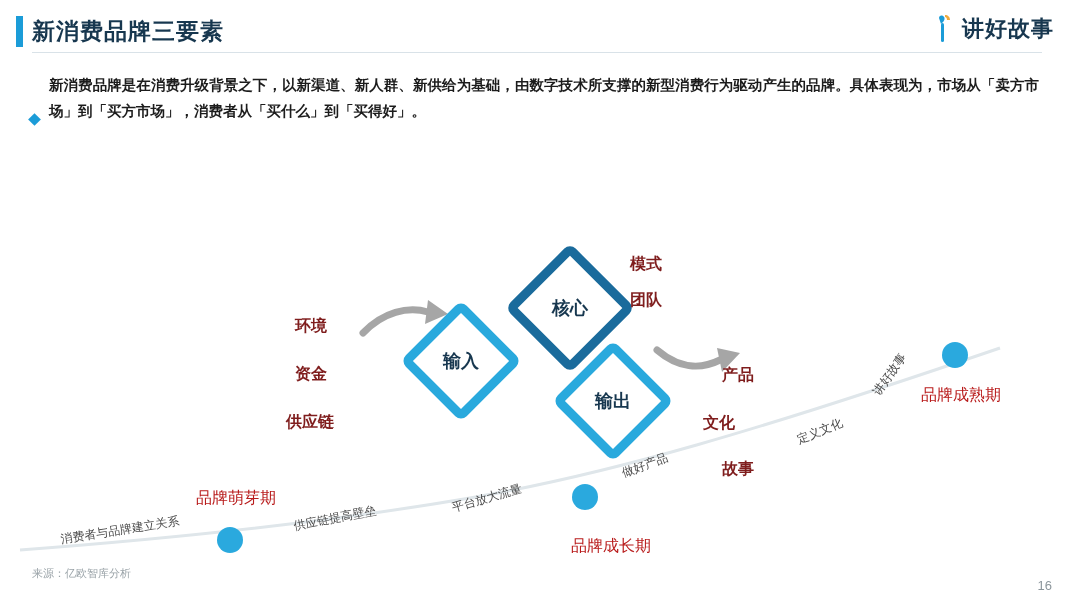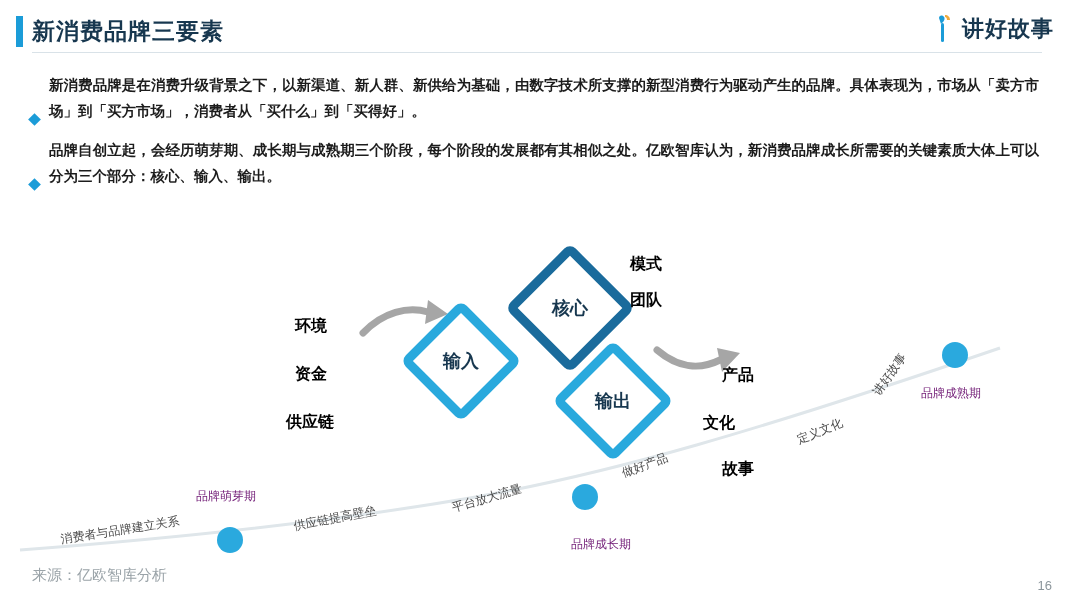--- a/index.html
+++ b/index.html
@@ -162,44 +162,44 @@
     left: 570px;
     top: 118px;
     background: #ffffff;
   }
 
   
   .word {
     position: absolute;
     font-size: 16px;
     font-weight: bold;
-    color: #000000;
+    color: #7f1d1d;
     white-space: nowrap;
   }
 
   
   .curve-label {
     position: absolute;
     font-size: 12px;
     color: #4a4a4a;
     white-space: nowrap;
   }
   .node-label {
     position: absolute;
-    font-size: 12px;
-    color: #701a75;
+    font-size: 16px;
+    color: #b91c1c;
     white-space: nowrap;
   }
 
   
   .source {
     position: absolute;
     left: 32px;
     top: 566px;
-    font-size: 15px;
+    font-size: 11px;
     color: #9aa3a8;
     white-space: nowrap;
   }
   .page-number {
     position: absolute;
     right: 28px;
     top: 578px;
     font-size: 13px;
     color: #8c969c;
   }
@@ -223,24 +223,20 @@
       </span>
       <span class="brand-text">讲好故事</span>
     </div>
   </div>
 
   <div class="bullets">
     <div class="bullet-row">
       <span class="diamond-bullet"></span>
       <span class="bullet-text">新消费品牌是在消费升级背景之下，以新渠道、新人群、新供给为基础，由数字技术所支撑的新型消费行为驱动产生的品牌。具体表现为，市场从「卖方市场」到「买方市场」，消费者从「买什么」到「买得好」。</span>
     </div>
-    <div class="bullet-row">
-      <span class="diamond-bullet"></span>
-      <span class="bullet-text">品牌自创立起，会经历萌芽期、成长期与成熟期三个阶段，每个阶段的发展都有其相似之处。亿欧智库认为，新消费品牌成长所需要的关键素质大体上可以分为三个部分：核心、输入、输出。</span>
-    </div>
   </div>
 
   <div class="diagram">
 
     <svg class="curve-svg" width="1080" height="340" viewBox="0 0 1080 340">
 
       <path d="M20 310 C 180 298, 330 282, 470 258 C 610 234, 760 190, 1000 108" fill="none" stroke="#dfe6ea" stroke-width="3"></path>
 
       <circle cx="230" cy="300" r="13" fill="#2aa9de"></circle>
       <circle cx="585" cy="257" r="13" fill="#2aa9de"></circle>

